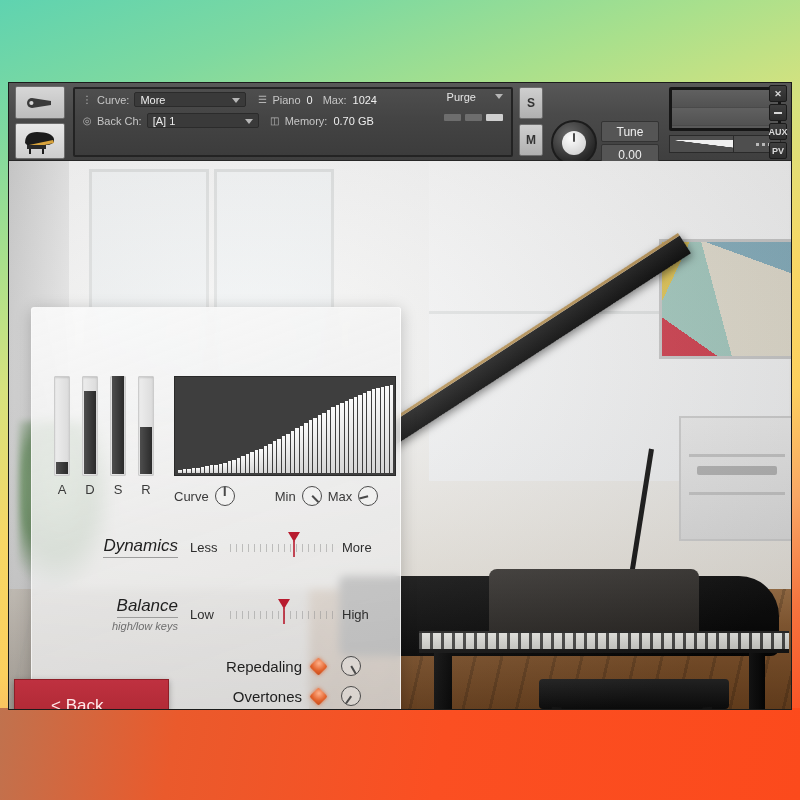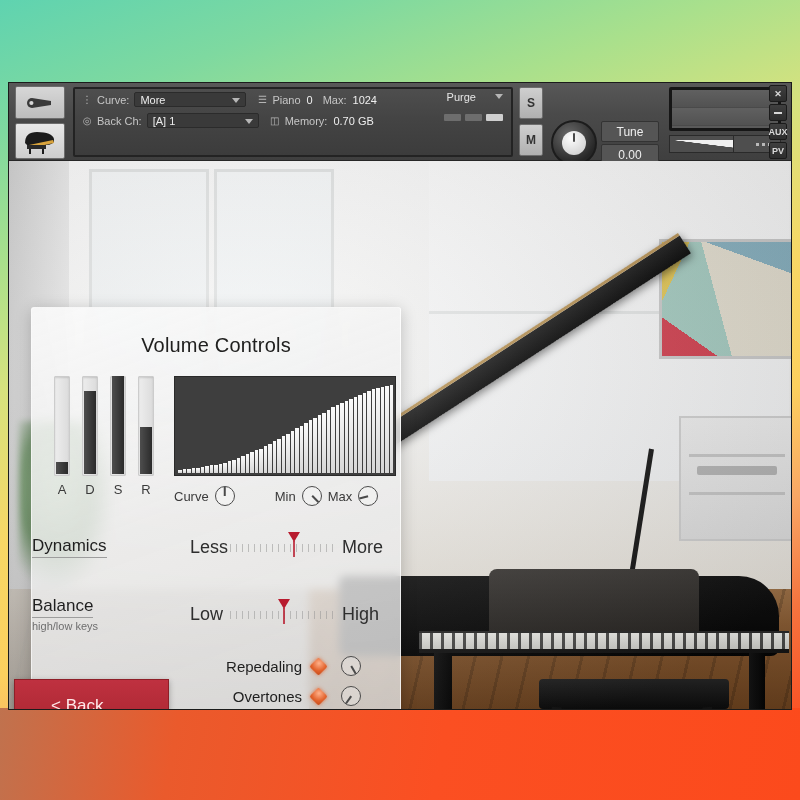--- a/index.html
+++ b/index.html
@@ -330,26 +330,26 @@
     border:1.5px solid #4a4a4a; position:relative; margin:0 6px;
     background:rgba(255,255,255,.25);
   }
   .knob .k-ptr{
     position:absolute; left:50%; top:50%; width:1.5px; height:9px;
     background:#4a4a4a; transform-origin: 50% 0;
   }
 
   
   .ctl{ position:absolute; left:0; width:370px; display:flex; align-items:center; }
-  .ctl .name{ width:158px; padding-right:12px; }
+  .ctl .name{ width:158px; text-align:right; padding-right:12px;font-style:italic; }
   .ctl .name .big{
     font-size:17px; color:#1f1f1f; border-bottom:1px solid #9d9d9d; display:inline-block; padding-bottom:1px;
   }
   .ctl .name .sub{ display:block; font-size:11px; color:#6e6e6e; margin-top:2px; }
-  .ctl .endlbl{ font-size:18px; color:#2e2e2e; width:40px; }
+  .ctl .endlbl{ font-size:13px; color:#2e2e2e; width:40px; }
   .ctl .endlbl.r{ text-align:left; padding-left:8px; }
   .track{
     position:relative; width:104px; height:18px;
     background:repeating-linear-gradient(to right, rgba(150,150,150,.55) 0 1px, transparent 1px 6px);
     background-position: 0 6px; background-size:100% 8px; background-repeat:no-repeat;
   }
   .track .marker{
     position:absolute; top:-6px; width:0;height:0;
     border-left:6px solid transparent;border-right:6px solid transparent;
     border-top:10px solid #b81b2e; margin-left:-6px;
@@ -522,21 +522,20 @@
 
           <div class="bench"></div>
           <div class="bleg1"></div>
           <div class="bleg2"></div>
         </div>
         <div class="shade"></div>
       </div>
 
       <div class="glass">
 
-        <div class="panel-title">Volume Controls</div>
 
         <div class="adsr-wrap">
           <div class="adsr-row">
             <div class="sl">
                 <span class="fill" style="height: 12%;"></span>
               </div>
             <div class="sl">
                 <span class="fill" style="height: 85%;"></span>
               </div>
             <div class="sl">

